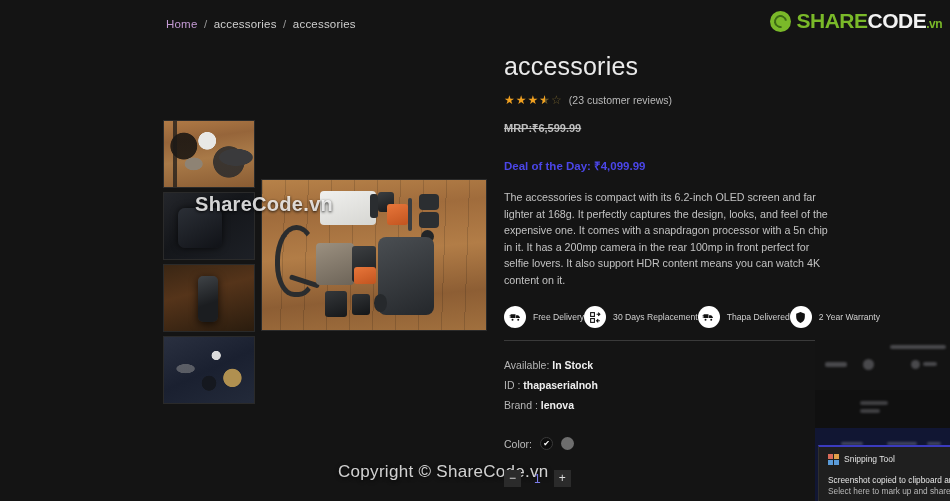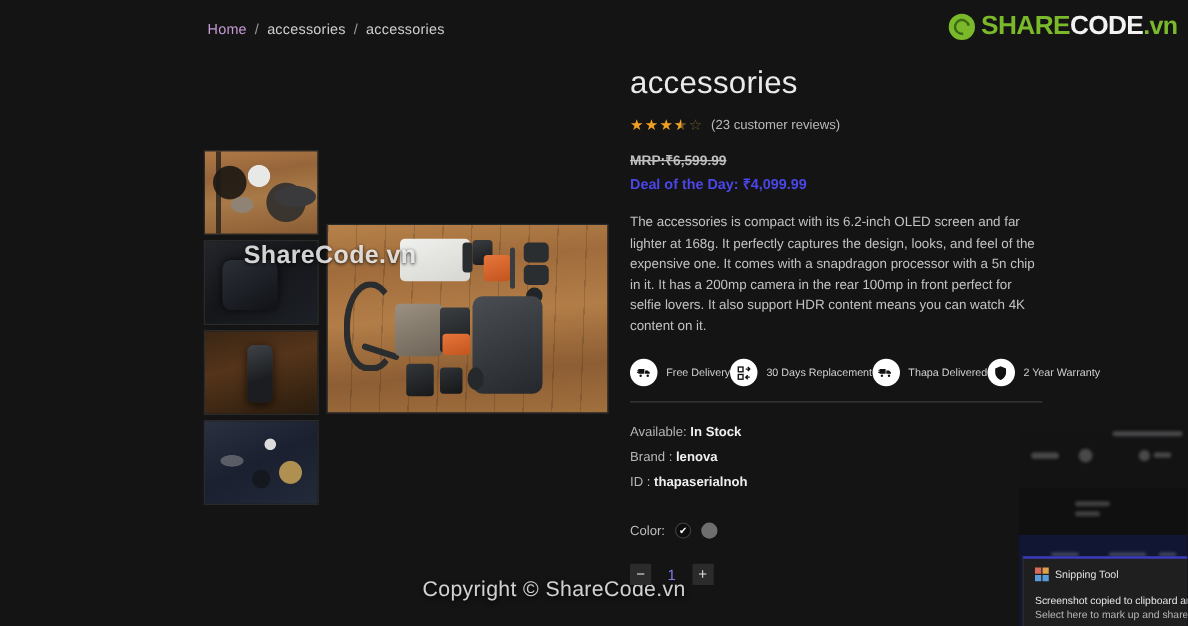--- a/index.html
+++ b/index.html
@@ -19,21 +19,21 @@
     display: flex; align-items: center; justify-content: center;
     position: relative;
   }
   .logo-mark::after {
     content: ""; position: absolute; width: 9px; height: 9px; border-radius: 50%;
     border: 2.5px solid #3d6b15; border-right-color: transparent; transform: rotate(35deg);
   }
   .logo-text { font-size: 21px; font-weight: bold; letter-spacing: -0.5px; }
   .logo-share { color: #7ab929; }
   .logo-code { color: #f2f2f2; }
-  .logo-vn { color: #7ab929; font-size: 20px; }
+  .logo-vn { color: #7ab929; font-size: 12px; }
 
   
   .breadcrumb {
     position: absolute; left: 166px; top: 18px;
     font-size: 11.5px; color: #cfcfcf; letter-spacing: .2px;
   }
   .breadcrumb .crumb-home { color: #c49ad4; }
   .breadcrumb .sep { color: #9a9a9a; margin: 0 3px; }
 
   
@@ -134,21 +134,21 @@
   .stars { display: flex; gap: 1px; font-size: 12px; line-height: 1; }
   .star { color: #f0a020; }
   .star.empty { color: #6b5a2a; }
   .star.half { position: relative; color: #6b5a2a; }
   .star.half::before {
     content: "★"; position: absolute; left: 0; top: 0; width: 50%;
     overflow: hidden; color: #f0a020;
   }
   .reviews { font-size: 10.5px; color: #b9b9b9; }
   .mrp { margin-top: 14px; font-size: 11px; color: #bfbfbf; font-weight: bold; text-decoration: line-through; }
-  .deal { margin-top: 4px; font-size: 11.5px; font-weight: bold; color: #4b46e8; }
+  .deal { margin-top: 23px; font-size: 11.5px; font-weight: bold; color: #4b46e8; }
   .desc { margin-top: 16px; font-size: 10.7px; line-height: 16.5px; color: #c2c2c2; }
 
   .features { display: flex; margin-top: 18px; }
   .feature { flex: 1; display: flex; flex-direction: row; align-items: center; gap: 7px; }
   .f-ico {
     width: 22px; height: 22px; border-radius: 50%; background: #fff;
     display: flex; align-items: center; justify-content: center;
   }
   .f-ico svg { display: block; }
   .f-label { font-size: 8.6px; color: #cfcfcf; white-space: nowrap; }
@@ -314,26 +314,26 @@
     </div>
 
     <div class="divider"></div>
 
     <div class="meta">
       <div>
         <span>Available:</span>
         <b>In Stock</b>
       </div>
       <div>
+        <span>ID :</span>
+        <b>thapaserialnoh</b>
+      </div>
+      <div>
         <span>Brand :</span>
         <b>lenova</b>
-      </div>
-      <div>
-        <span>ID :</span>
-        <b>thapaserialnoh</b>
       </div>
     </div>
 
     <div class="color-row">
       <span class="color-label">Color:</span>
       <span class="sw sw-black"></span>
       <span class="sw sw-gray"></span>
     </div>
 
     <div class="qty-row">

